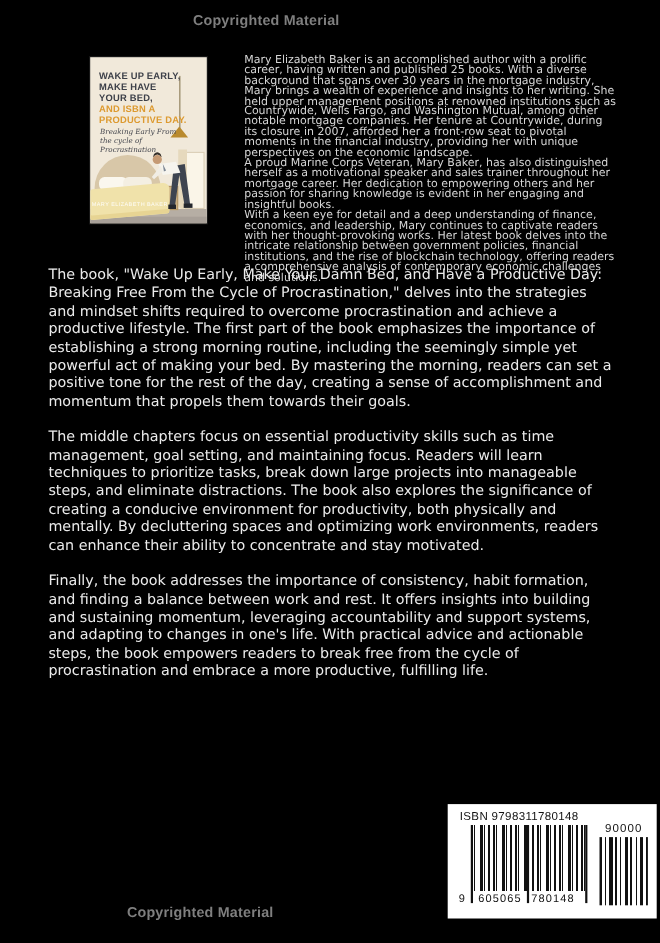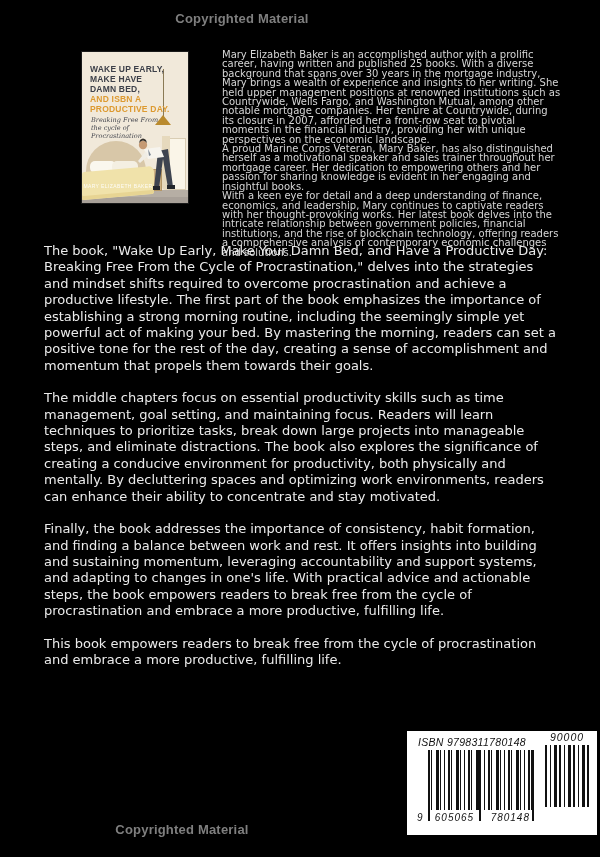--- a/index.html
+++ b/index.html
@@ -109,21 +109,20 @@
     line-height:16.4px;
   }
   .description p { margin:0 0 16px 0; }
 
   
   .barcode-box {
     position:absolute; left:407px; top:731px;
     width:190px; height:104px;
     background:#fff;
     color:#000;
-    font-style:italic;
   }
   .isbn {
     position:absolute; left:11px; top:5px;
     font-family:"Liberation Sans", sans-serif;
     font-size:10.5px;
     letter-spacing:0.3px;
     color:#111;
   }
   .ean { position:absolute; left:13px; top:19px; width:116px; height:76px; }
   .ean .bars {
@@ -135,22 +134,22 @@
   }
   .guard { position:absolute; top:0; width:2px; height:71px; background:#111; }
   .g-left { left:8px; } .g-mid { left:59px; } .g-right { left:112px; }
   .ean-digits {
     position:absolute; top:60px; left:0; width:116px; height:15px;
     font-family:"Liberation Sans", sans-serif;
     font-size:10px; color:#111;
   }
   .ean-digits .d0 { position:absolute; left:-3px; top:2px; }
   .ean-digits .d1 { position:absolute; left:12px; top:2px; width:45px; text-align:center; letter-spacing:1px; }
-  .ean-digits .d2 { position:absolute; left:63px; top:2px; width:47px; text-align:right; letter-spacing:1px; }
-  .addon { position:absolute; left:136px; top:0; width:48px; }
+  .ean-digits .d2 { position:absolute; left:63px; top:2px; width:47px; text-align:left; letter-spacing:1px; }
+  .addon { position:absolute; left:136px; top:16px; width:48px; }
   .addon-label {
     text-align:center;
     font-family:"Liberation Sans", sans-serif;
     font-size:10.5px; color:#111;
     letter-spacing:1px;
   }
   .addon-bars {
     margin-top:2px; width:44px; height:62px; margin-left:2px;
     background:repeating-linear-gradient(90deg,
       #111 0 2px, #fff 2px 5px, #111 5px 6px, #fff 6px 9px,
@@ -159,25 +158,25 @@
 </style>
 </head>
 <body>
 
 <div class="watermark top">Copyrighted Material</div>
 
 <div class="cover">
   <div class="cover-title">
     <div class="t-line">WAKE UP EARLY,</div>
     <div class="t-line">MAKE HAVE</div>
-    <div class="t-line">DAMN BED,</div>
+    <div class="t-line">YOUR BED,</div>
     <div class="t-line accent">AND ISBN A</div>
     <div class="t-line accent">PRODUCTIVE DAY.</div>
   </div>
-  <div class="cover-subtitle">Breaking Free From the cycle of Procrastination</div>
+  <div class="cover-subtitle">Breaking Early From the cycle of Procrastination</div>
   <div class="illus">
     <div class="lamp-wire"></div>
     <div class="lamp-shade"></div>
     <div class="window"></div>
     <div class="curtain"></div>
     <div class="floor"></div>
     <div class="rug"></div>
     <div class="headboard"></div>
     <div class="pillow1"></div>
     <div class="pillow2"></div>
@@ -200,21 +199,20 @@
 <div class="bio">
   <p>Mary Elizabeth Baker is an accomplished author with a prolific career, having written and published 25 books. With a diverse background that spans over 30 years in the mortgage industry, Mary brings a wealth of experience and insights to her writing. She held upper management positions at renowned institutions such as Countrywide, Wells Fargo, and Washington Mutual, among other notable mortgage companies. Her tenure at Countrywide, during its closure in 2007, afforded her a front-row seat to pivotal moments in the financial industry, providing her with unique perspectives on the economic landscape.</p>
   <p>A proud Marine Corps Veteran, Mary Baker, has also distinguished herself as a motivational speaker and sales trainer throughout her mortgage career. Her dedication to empowering others and her passion for sharing knowledge is evident in her engaging and insightful books.</p>
   <p>With a keen eye for detail and a deep understanding of finance, economics, and leadership, Mary continues to captivate readers with her thought-provoking works. Her latest book delves into the intricate relationship between government policies, financial institutions, and the rise of blockchain technology, offering readers a comprehensive analysis of contemporary economic challenges and solutions.</p>
 </div>
 
 <div class="description">
   <p>The book, "Wake Up Early, Make Your Damn Bed, and Have a Productive Day: Breaking Free From the Cycle of Procrastination," delves into the strategies and mindset shifts required to overcome procrastination and achieve a productive lifestyle. The first part of the book emphasizes the importance of establishing a strong morning routine, including the seemingly simple yet powerful act of making your bed. By mastering the morning, readers can set a positive tone for the rest of the day, creating a sense of accomplishment and momentum that propels them towards their goals.</p>
   <p>The middle chapters focus on essential productivity skills such as time management, goal setting, and maintaining focus. Readers will learn techniques to prioritize tasks, break down large projects into manageable steps, and eliminate distractions. The book also explores the significance of creating a conducive environment for productivity, both physically and mentally. By decluttering spaces and optimizing work environments, readers can enhance their ability to concentrate and stay motivated.</p>
   <p>Finally, the book addresses the importance of consistency, habit formation, and finding a balance between work and rest. It offers insights into building and sustaining momentum, leveraging accountability and support systems, and adapting to changes in one's life. With practical advice and actionable steps, the book empowers readers to break free from the cycle of procrastination and embrace a more productive, fulfilling life.</p>
-  <p>This book empowers readers to break free from the cycle of procrastination and embrace a more productive, fulfilling life.</p>
 </div>
 
 <div class="barcode-box">
   <div class="isbn">ISBN 9798311780148</div>
   <div class="ean">
     <div class="bars"></div>
     <div class="guard g-left"></div>
     <div class="guard g-mid"></div>
     <div class="guard g-right"></div>
     <div class="ean-digits">

